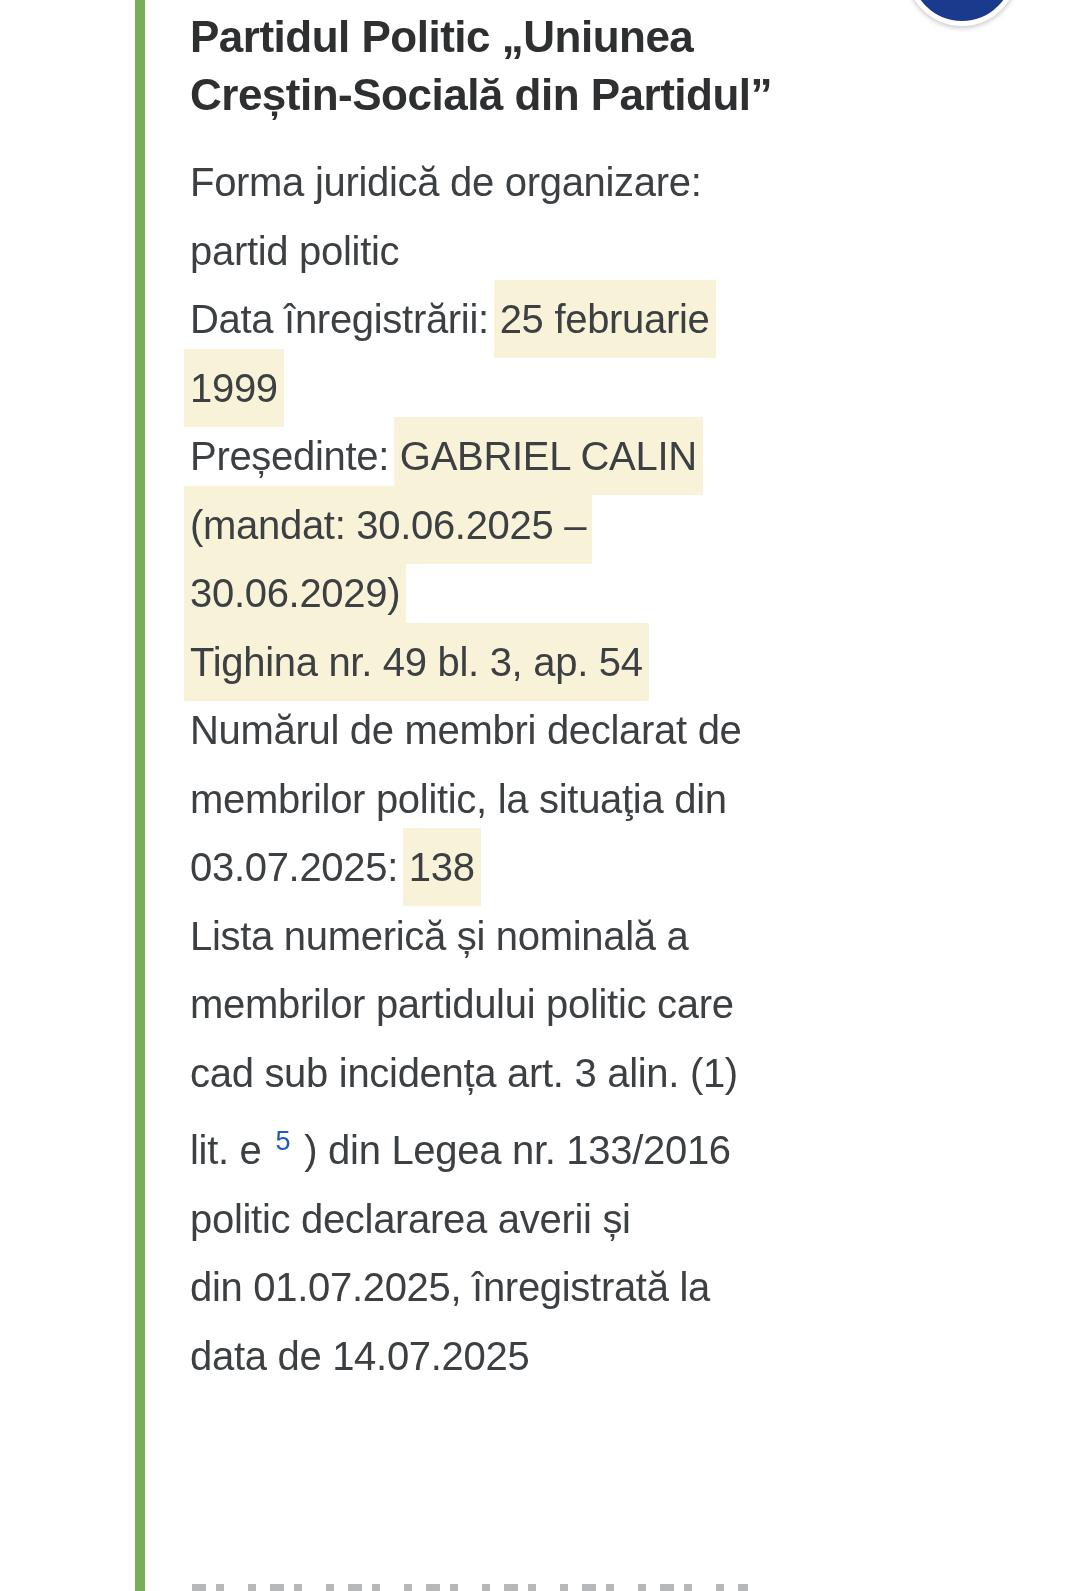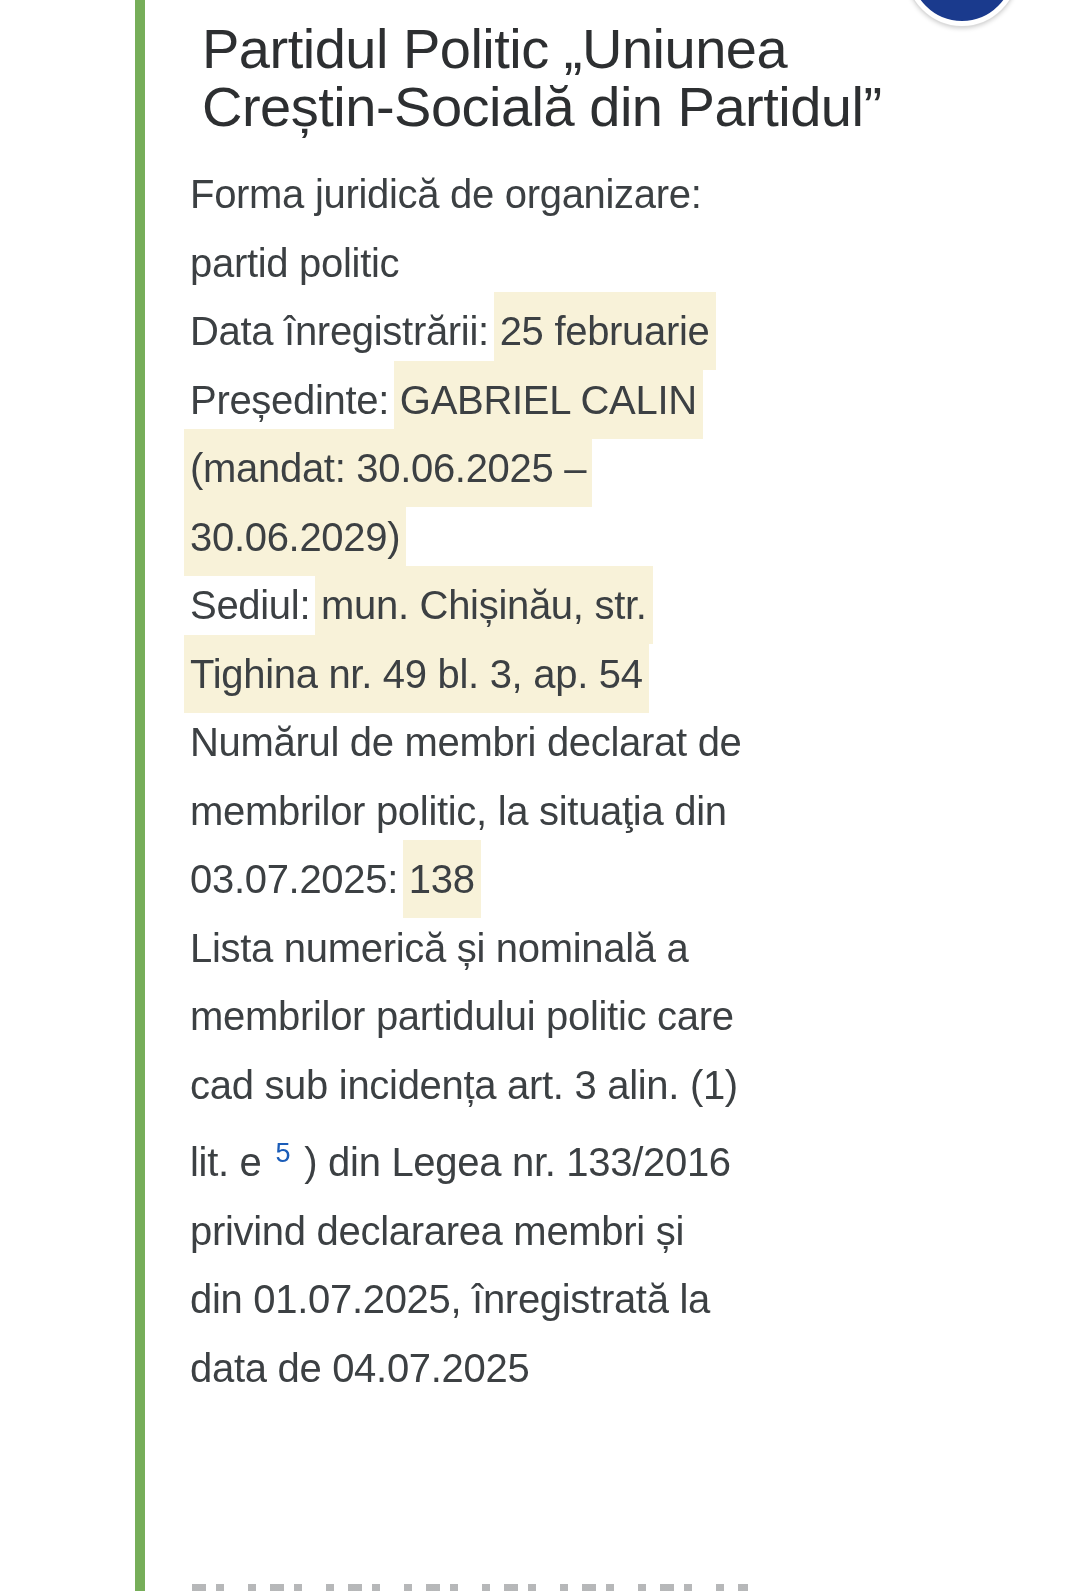--- a/index.html
+++ b/index.html
@@ -29,23 +29,23 @@
     width:102px;height:102px;
     border-radius:50%;
     background:var(--circle-navy);
     border:5px solid #ffffff;
     box-shadow:0 0 0 1px #dcdcdc, 0 2px 5px rgba(0,0,0,.22);
   }
   .content{
     position:absolute;left:190px;top:8px;width:860px;
   }
   .title{
-    margin:12px;
-    font-size:56px;line-height:58px;
-    font-weight:normal;
+    margin:0;
+    font-size:44px;line-height:58px;
+    font-weight:bold;
     color:var(--title-color);
     letter-spacing:-0.5px;
   }
   .title-line{white-space:nowrap;}
   .body-text{
     margin-top:24px;
     font-size:40px;line-height:68.5px;
     letter-spacing:-0.3px;
   }
   .line{white-space:nowrap;}
@@ -84,31 +84,31 @@
 
 <div class="content">
   <h1 class="title">
     <div class="title-line">Partidul Politic „Uniunea</div>
     <div class="title-line">Creștin-Socială din Partidul”</div>
   </h1>
   <div class="body-text" id="body-text">
       <div class="line"><span>Forma juridică de organizare:</span></div>
       <div class="line"><span>partid politic</span></div>
       <div class="line"><span>Data înregistrării: </span><mark class="hl">25 februarie</mark></div>
+      <div class="line"><mark class="hl">1999</mark></div>
       <div class="line"><span>Președinte: </span><mark class="hl">GABRIEL CALIN</mark></div>
       <div class="line"><mark class="hl">(mandat: 30.06.2025 –</mark></div>
       <div class="line"><mark class="hl">30.06.2029)</mark></div>
-      <div class="line"><span>Sediul: </span><mark class="hl">mun. Chișinău, str.</mark></div>
       <div class="line"><mark class="hl">Tighina nr. 49 bl. 3, ap. 54</mark></div>
       <div class="line"><span>Numărul de membri declarat de</span></div>
       <div class="line"><span>membrilor politic, la situaţia din</span></div>
       <div class="line"><span>03.07.2025: </span><mark class="hl">138</mark></div>
       <div class="line"><span>Lista numerică și nominală a</span></div>
       <div class="line"><span>membrilor partidului politic care</span></div>
       <div class="line"><span>cad sub incidența art. 3 alin. (1)</span></div>
       <div class="line"><span>lit. e</span><sup class="ref-link">5</sup><span>) din Legea nr. 133/2016</span></div>
-      <div class="line"><span>privind declararea membri și</span></div>
+      <div class="line"><span>politic declararea averii și</span></div>
       <div class="line"><span>din 01.07.2025, înregistrată la</span></div>
-      <div class="line"><span>data de 04.07.2025</span></div>
+      <div class="line"><span>data de 14.07.2025</span></div>
     </div>
 </div>
 
 <div class="clipped-next-line"></div>
 
 </body></html>

